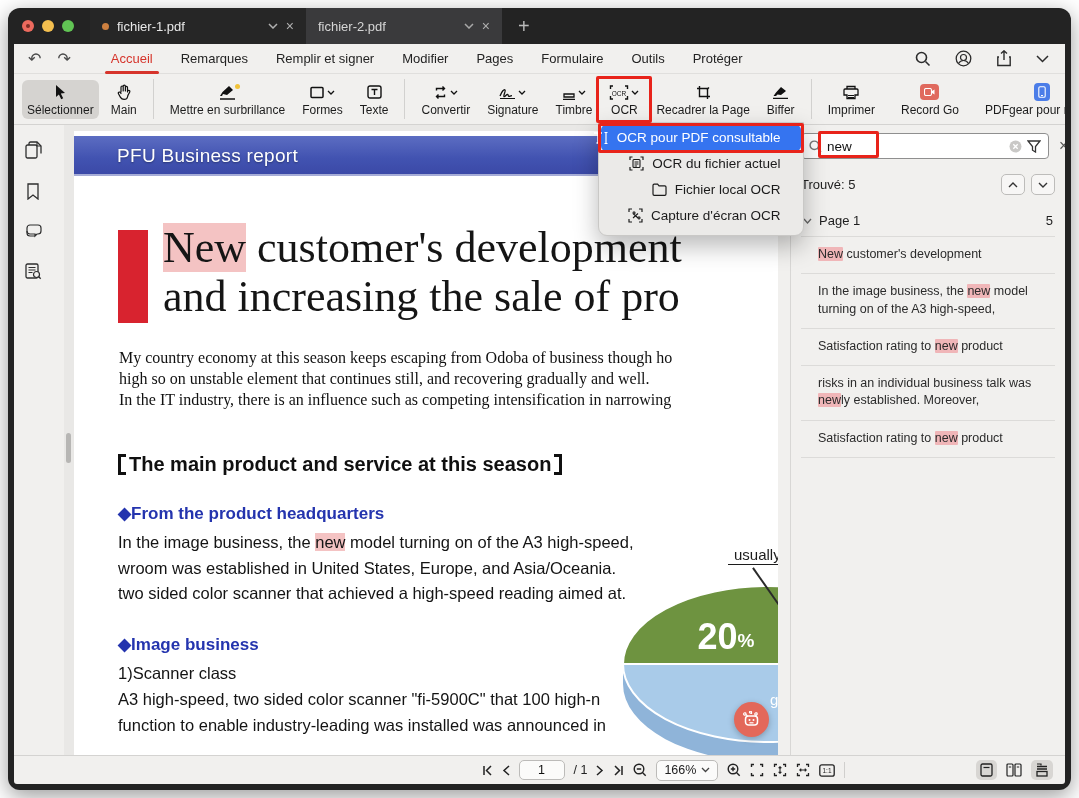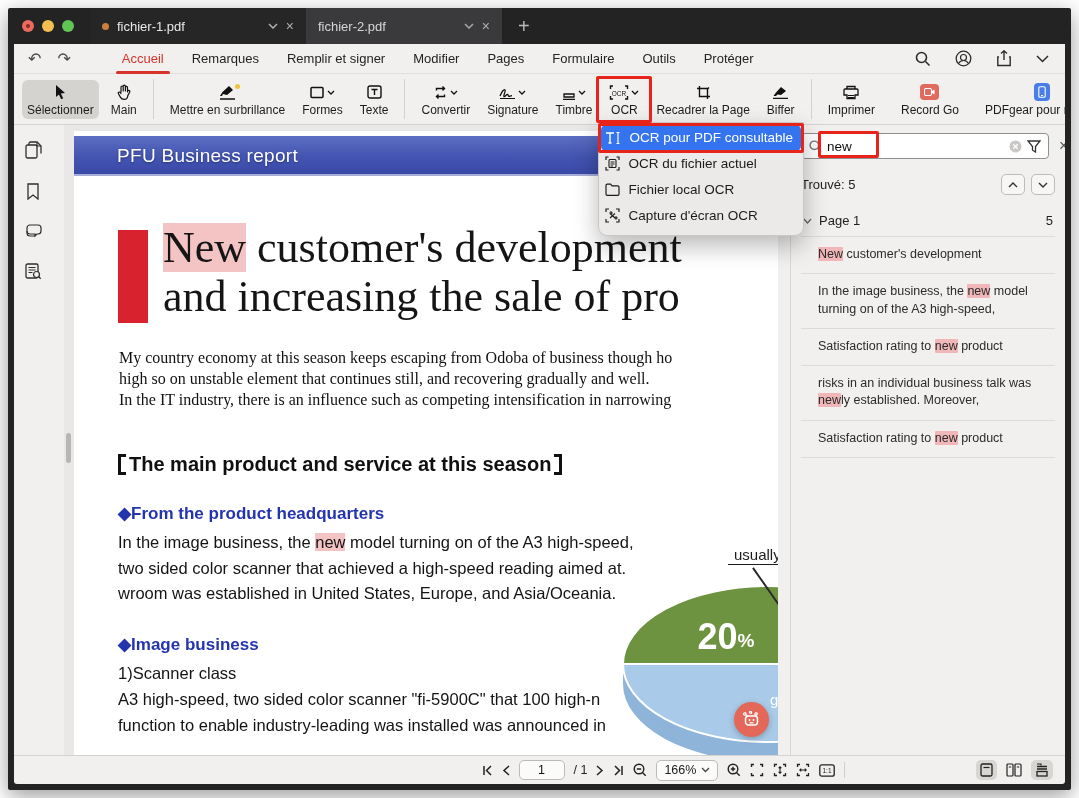--- a/index.html
+++ b/index.html
@@ -1,21 +1,21 @@
 <!DOCTYPE html>
 <html><head>
 <meta charset="utf-8">
 <style>
   * { margin:0; padding:0; box-sizing:border-box; }
   html,body { width:1079px; height:798px; background:#fff; font-family:"Liberation Sans", sans-serif; overflow:hidden; }
   .screen { position:relative; width:1079px; height:798px; }
 
   
   .window { position:absolute; left:8px; top:8px; width:1063px; height:782px; background:#232323;
-            border-radius:2px; box-shadow:0 6px 22px rgba(0,0,0,.4); display:flex; flex-direction:column; }
+            border-radius:12px; box-shadow:0 6px 22px rgba(0,0,0,.4); display:flex; flex-direction:column; }
 
   
   .titlebar { height:36px; display:flex; align-items:stretch; color:#ddd; flex:0 0 auto; }
   .traffic { display:flex; align-items:center; gap:8px; padding:0 16px 0 14px; }
   .tl { width:12px; height:12px; border-radius:50%; position:relative; }
   .tl.red { background:#ec6a5e; } .tl.yellow { background:#f4bf4f; } .tl.green { background:#61c454; }
   .tl.red::after { content:""; position:absolute; left:4px; top:4px; width:4px; height:4px; border-radius:50%; background:#7d2e26; }
   .tab { display:flex; align-items:center; gap:8px; padding:0 12px; font-size:13px; color:#e8e8e8; }
   .tab.t1 { width:216px; background:#262626; }
   .tab.t2 { width:196px; background:#3a3a3c; color:#d6d6d6; }
@@ -25,40 +25,40 @@
   .chev { display:inline-block; }
   .newtab { display:flex; align-items:center; padding:0 16px; color:#b9b9b9; font-size:20px; }
 
   
   .app { flex:1; margin:0 6px 6px; background:#f1f0ee; border-radius:0 0 3px 3px; display:flex; flex-direction:column; overflow:hidden; position:relative; min-height:0; }
 
   
   .menubar { height:30px; display:flex; align-items:center; padding:0 16px 0 14px; gap:24px; border-bottom:1px solid #e0dfdd; flex:0 0 auto; }
   .undoredo { display:flex; gap:16px; font-size:16px; color:#4a4a4a; margin-right:14px; }
   .menu-item { font-size:13px; color:#232323; position:relative; padding:6px 2px; white-space:nowrap; }
-  .menu-item.active { color:#d6342b;margin-left:11px; }
+  .menu-item.active { color:#d6342b; }
   .menu-item.active::after { content:""; position:absolute; left:-4px; right:-4px; bottom:-2px; height:3px; border-radius:2px; background:#d6342b; }
   .menubar-right { margin-left:auto; display:flex; align-items:center; gap:24px; color:#2c2c2c; }
 
   
   .toolbar { height:51px; display:flex; align-items:center; padding:0 8px; gap:7px; border-bottom:1px solid #d4d3d1; flex:0 0 auto; position:relative; z-index:60; }
   .tb-btn { display:flex; flex-direction:column; align-items:center; justify-content:center; gap:2px; padding:3px 5px; border-radius:6px; position:relative; }
   .tb-btn.selected { background:#d5d3d0; }
   .tb-ico { height:19px; display:flex; align-items:center; gap:2px; color:#1c1c1c; }
   .tb-lbl { font-size:12px; color:#1c1c1c; white-space:nowrap; line-height:1; }
   .tb-sep { width:1px; height:40px; background:#d2d1cf; margin:0 4px; flex:0 0 auto; }
   .tb-right { margin-left:auto; display:flex; align-items:center; gap:16px; }
   .badge-red { width:19px; height:16px; border-radius:4px; background:#e06a5e; display:flex; align-items:center; justify-content:center; }
   .badge-blue { width:16px; height:18px; border-radius:4px; background:#4b7de8; display:flex; align-items:center; justify-content:center; }
   .yellow-dot { position:absolute; top:1px; right:-4px; width:5px; height:5px; border-radius:50%; background:#f0c23a; }
 
   
   .ocr-menu { position:absolute; top:calc(100% + 3px); left:-6px; width:206px; background:#ebeae8; border:1px solid #c9c8c6;
               border-radius:0 0 9px 9px; box-shadow:0 10px 24px rgba(0,0,0,.28); padding:2px 2px 6px; z-index:70; }
-  .ocr-mi { height:26px; display:flex; align-items:center; gap:8px; padding:0 4px; font-size:13.5px; color:#1b1b1b; border-radius:5px; position:relative; white-space:nowrap; }
+  .ocr-mi { height:26px; display:flex; align-items:center; gap:8px; padding:0 21px; font-size:13.5px; color:#1b1b1b; border-radius:5px; position:relative; white-space:nowrap;justify-content:flex-end; }
   .ocr-mi.active { background:#3574f0; color:#fff; }
   .ocr-mi svg { flex:0 0 auto; }
 
   
   .ann { position:absolute; border:3px solid #e8231a; border-radius:2px; pointer-events:none; z-index:90; }
   .ann-ocr { inset:-4px -8px; }
   .ann-mi { inset:-2px -3px; }
   .ann-query { left:16px; top:-3px; width:61px; height:27px; }
 
   
@@ -459,22 +459,22 @@
             <div>In the IT industry, there is an influence such as competing intensification in narrowing</div>
           </div>
           <div class="heading2">
             <span class="cjkb l"></span>
             <span>The main product and service at this season</span>
             <span class="cjkb r"></span>
           </div>
           <div class="sec-title">◆From the product headquarters</div>
           <div class="doc-block">
             <div class="doc-line"><span>In the image business, the </span><span class="hl">new</span><span> model turning on of the A3 high-speed,</span></div>
+            <div class="doc-line">wroom was established in United States, Europe, and Asia/Oceania.</div>
             <div class="doc-line">two sided color scanner that achieved a high-speed reading aimed at.</div>
-            <div class="doc-line">wroom was established in United States, Europe, and Asia/Oceania.</div>
           </div>
           <div class="sec-title">◆Image business</div>
           <div class="doc-block">
             <div class="doc-line">1)Scanner class</div>
             <div class="doc-line">A3 high-speed, two sided color scanner "fi-5900C" that 100 high-n</div>
             <div class="doc-line">function to enable industry-leading was installed was announced in</div>
           </div>
         </div>
 
         <div class="usually">usually</div>

